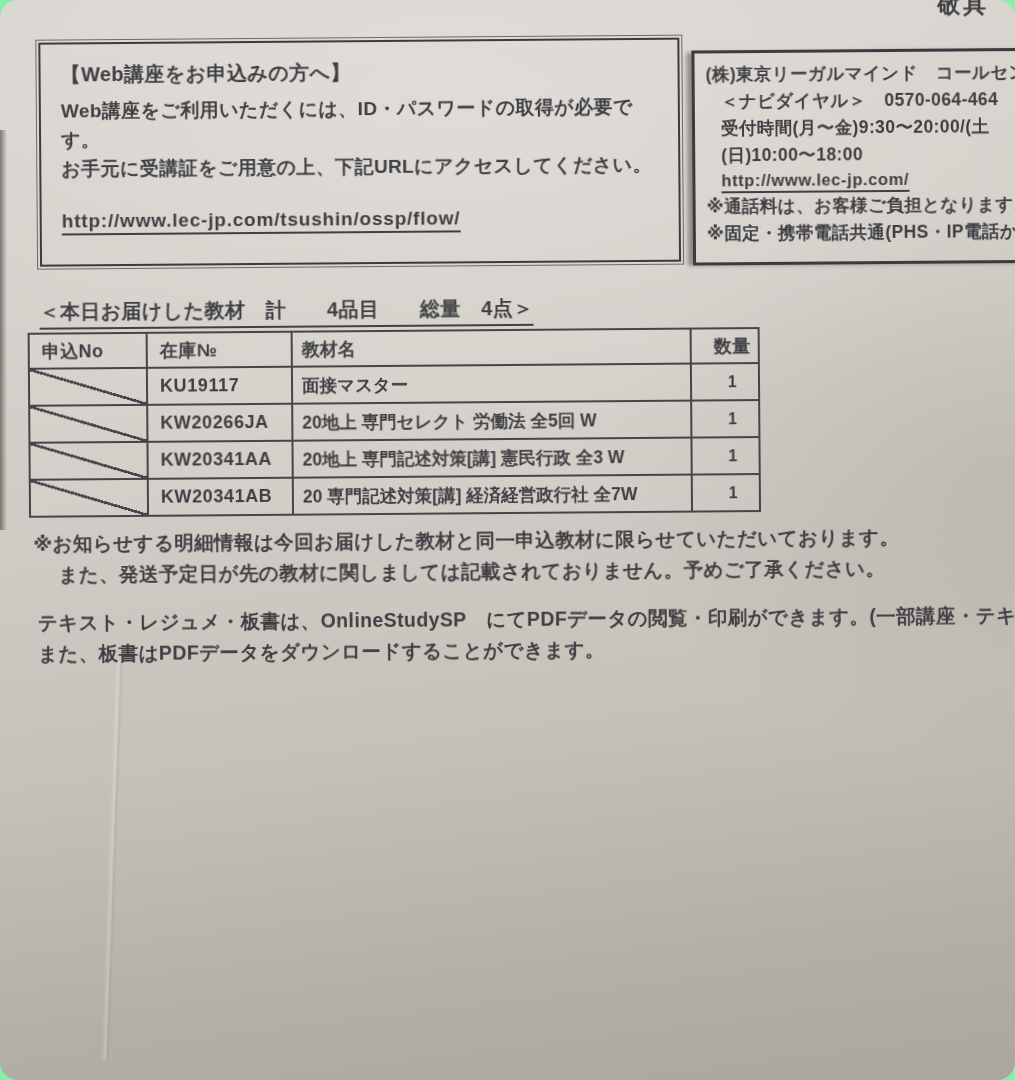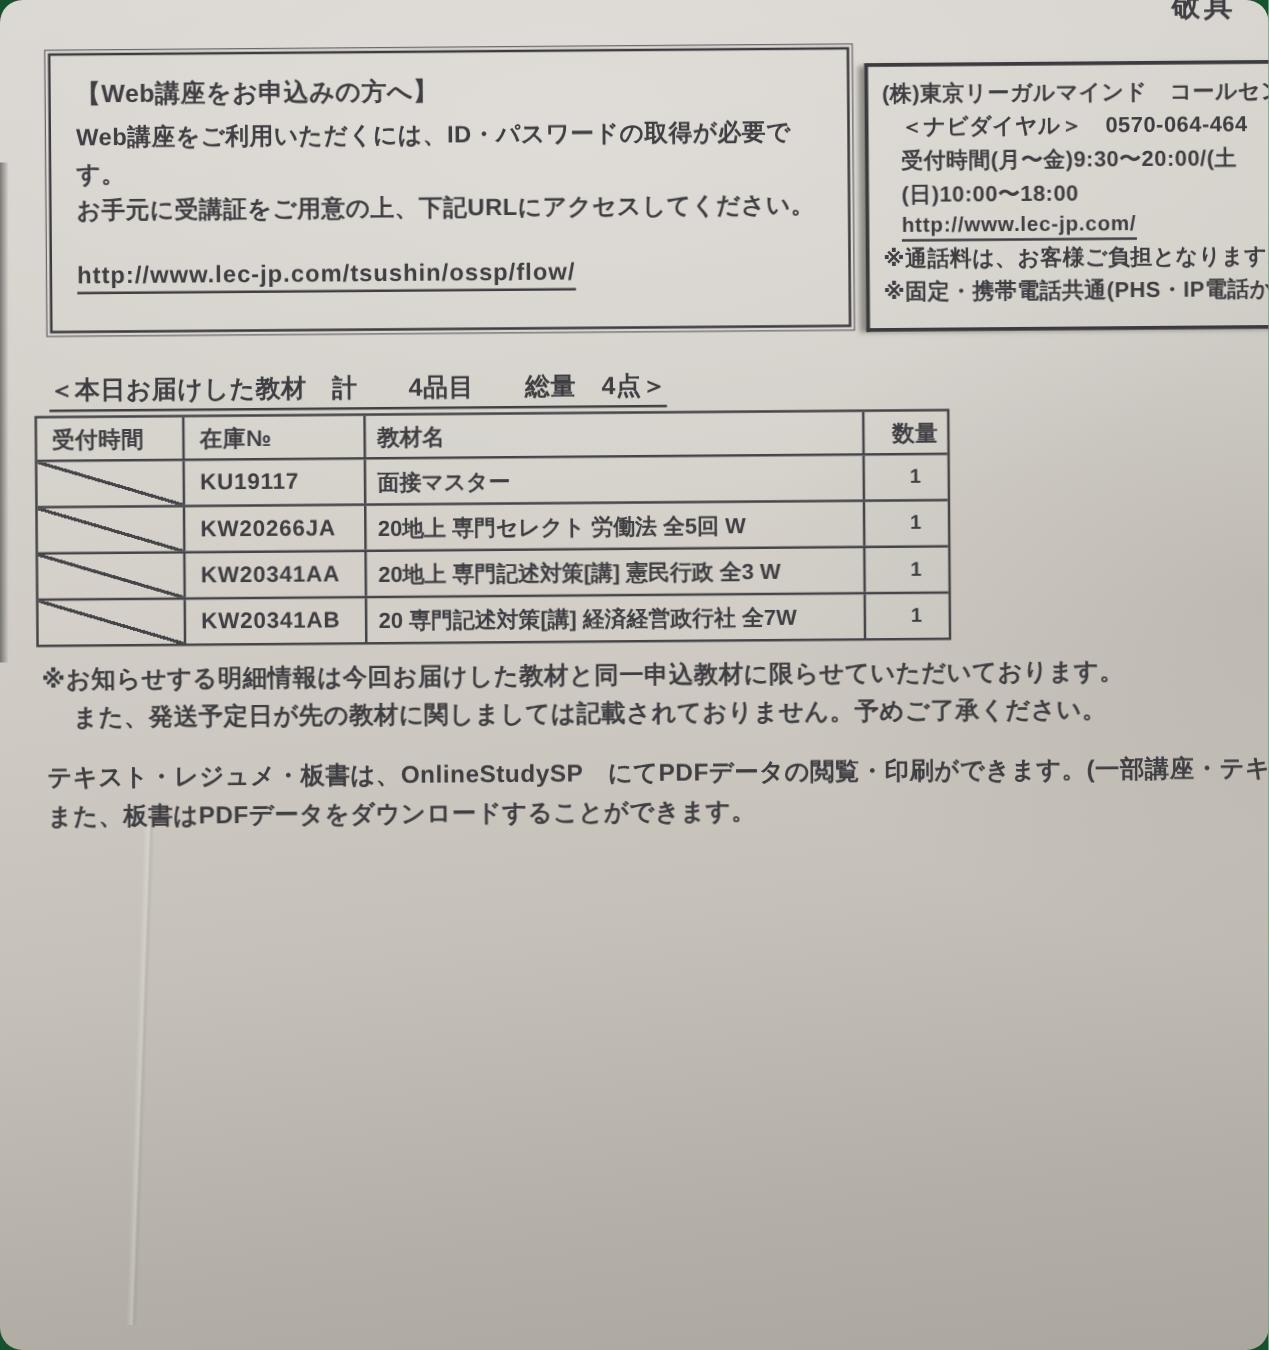--- a/index.html
+++ b/index.html
@@ -1,16 +1,16 @@
 <!DOCTYPE html>
 <html><head>
 <meta charset="utf-8">
 <style>
   html,body{margin:0;padding:0;background:#ffffff;}
-  .stage{position:relative;width:1015px;height:1080px;background:#14532d;overflow:hidden;
+  .stage{position:relative;width:1015px;height:1080px;background:#86efac;overflow:hidden;
          font-family:"Liberation Sans","DejaVu Sans",sans-serif;}
   .photo{position:absolute;inset:0;border-radius:18px;overflow:hidden;
     background:
       radial-gradient(90% 45% at 45% 10%, rgba(255,255,255,0.20), rgba(255,255,255,0) 70%),
       radial-gradient(55% 35% at 100% 44%, rgba(96,92,86,0.14), rgba(96,92,86,0) 75%),
       linear-gradient(173deg,#dad6d1 0%,#d5d1cb 26%,#cfcbc4 47%,#c5c1b9 66%,#b3afa7 87%,#aba79f 100%);}
   .edge-left{position:absolute;left:0;top:130px;width:7px;height:400px;
       background:linear-gradient(to right,rgba(45,44,42,0.55),rgba(45,44,42,0));}
   .crease{position:absolute;left:108px;top:660px;width:9px;height:400px;
       background:linear-gradient(to right,rgba(255,255,255,0.0),rgba(255,255,255,0.22) 45%,rgba(110,106,99,0.12) 70%,rgba(110,106,99,0));
@@ -91,21 +91,21 @@
         <p>※通話料は、お客様ご負担となります。</p>
         <p>※固定・携帯電話共通(PHS・IP電話から</p>
       </div>
 
       <div class="abs tbl-title">
         <span>＜本日お届けした教材　計　　4品目　　総量　4点＞</span>
       </div>
 
       <div class="abs tbl">
         <div class="t-row t-head">
-          <div class="td c-order">受付時間</div>
+          <div class="td c-order">申込No</div>
           <div class="td c-stock">在庫№</div>
           <div class="td c-name">教材名</div>
           <div class="td c-qty">数量</div>
         </div>
         <div class="t-row t-data">
           <div class="td c-order diag"></div>
           <div class="td c-stock">KU19117</div>
           <div class="td c-name">面接マスター</div>
           <div class="td c-qty">1</div>
         </div>

